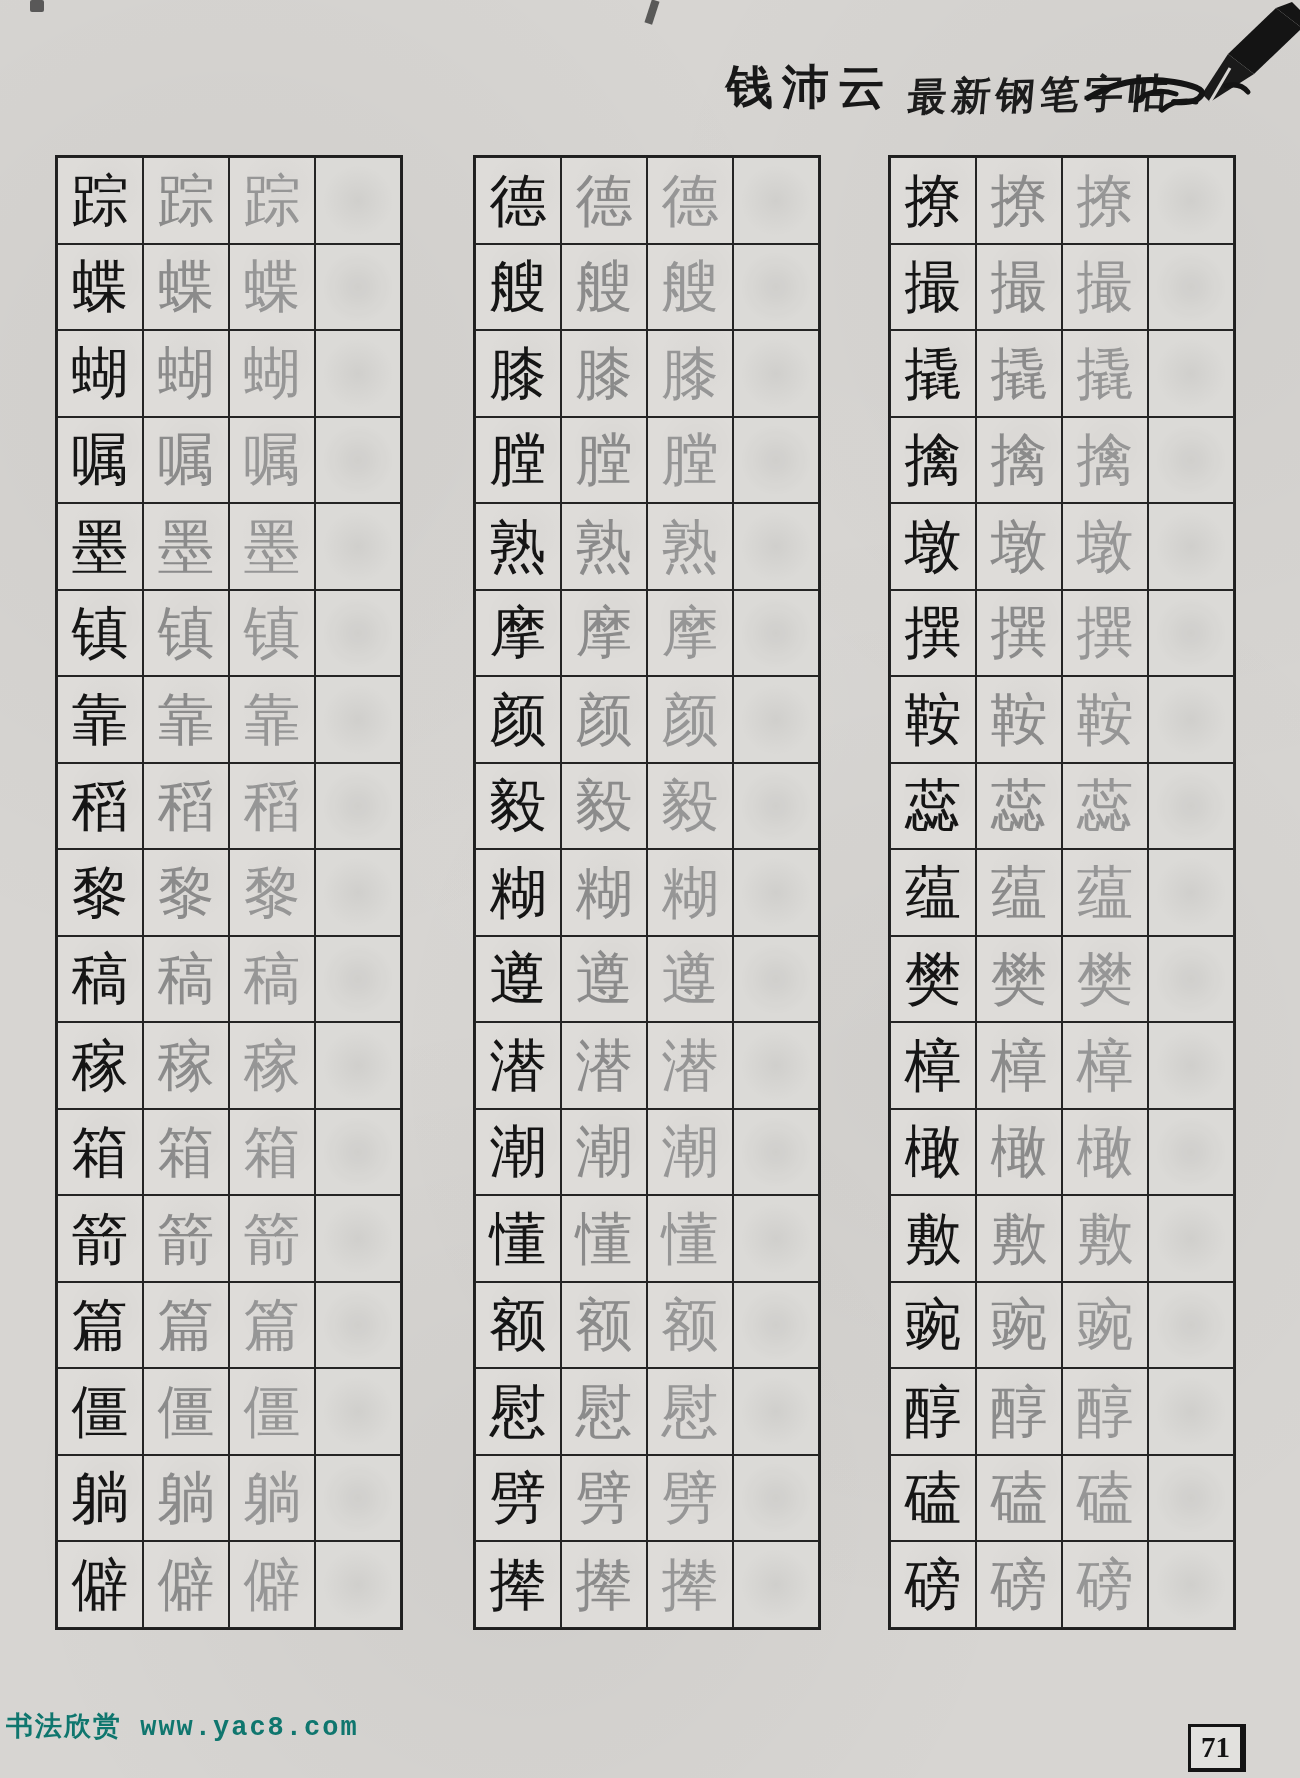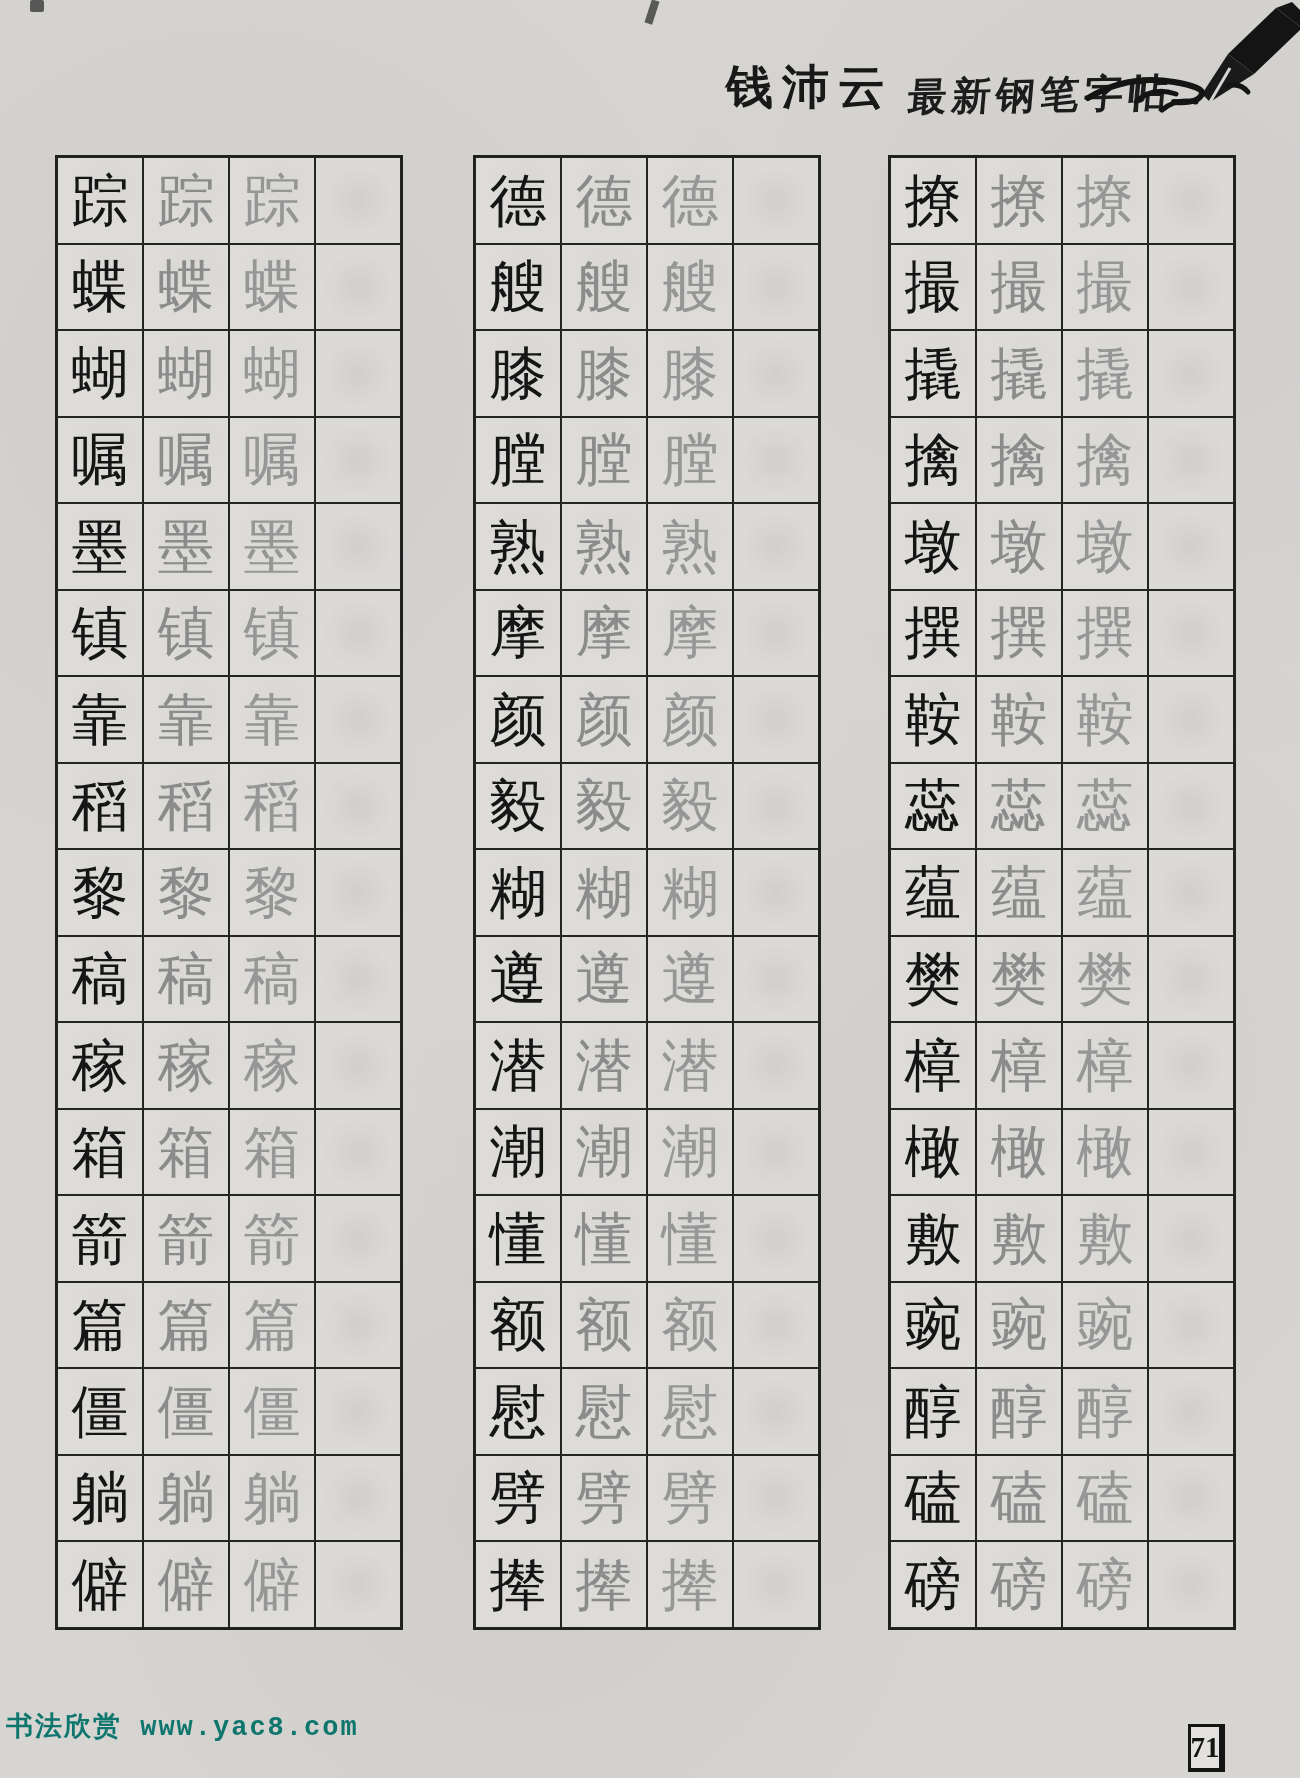--- a/index.html
+++ b/index.html
@@ -69,21 +69,21 @@
 
   
   .watermark{
     position:absolute; left:6px; top:1708px;
     font-family:"Liberation Mono", monospace;
     font-size:27px; font-weight:bold;
     color:#0f766e; letter-spacing:2px; white-space:nowrap;
   }
   .page-box{
     position:absolute; left:1188px; top:1724px;
-    width:37px; height:48px;
+    width:58px; height:48px;
     border:3px solid #141414;
     border-right-width:6px; border-bottom-width:4px;
     background:#e2e1de;
     display:flex; align-items:center; justify-content:center;
   }
   .page-box span{
     font-family:"Liberation Serif", serif;
     font-size:29px; font-weight:bold; color:#141414;
   }
 

